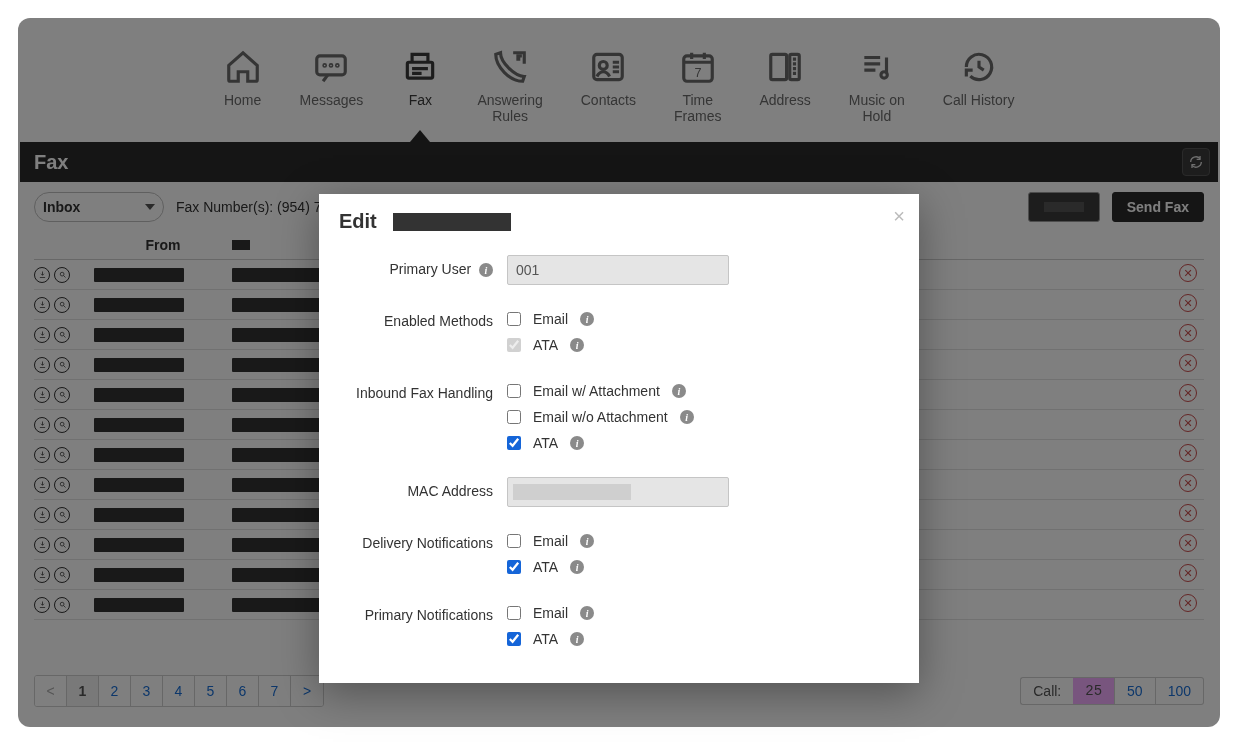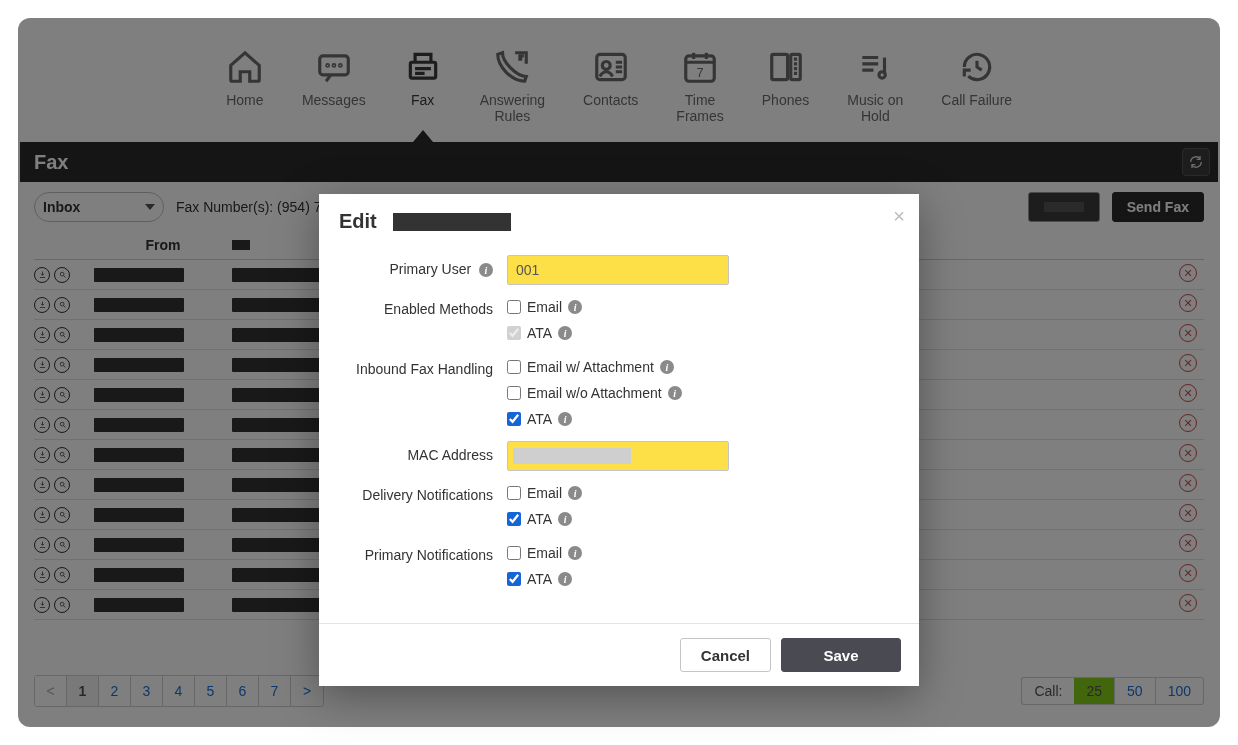--- a/index.html
+++ b/index.html
@@ -83,45 +83,45 @@
   
   .pagination-row { position:absolute; bottom:20px; left:16px; right:16px; display:flex; align-items:center; justify-content:space-between;}
   .pager { display:flex; border:1px solid #cfcfcf; border-radius:3px; overflow:hidden;}
   .pager a { width:32px;height:30px;display:flex;align-items:center;justify-content:center;border-right:1px solid #cfcfcf; color:#1a6fd6; cursor:pointer; background:#fff;}
   .pager a:last-child{border-right:none;}
   .pager a.current{ color:#555; background:#f3f3f3; font-weight:700;}
   .pager a.disabled{ color:#aaa; cursor:default;}
   .view-group { display:flex; align-items:center; gap:0; }
   .view-group .lbl { border:1px solid #cfcfcf; padding:5px 12px; border-right:none; border-top-left-radius:3px;border-bottom-left-radius:3px; color:#555; background:#fff;}
   .view-group a { border:1px solid #cfcfcf; padding:5px 12px; border-left:none; color:#1a6fd6; cursor:pointer; background:#fff;}
-  .view-group a.current{ color:#555; background:#84cc16;}
+  .view-group a.current{ color:#555; background:#f0abfc;font-family:Liberation Mono, monospace;}
   .view-group a:last-child{border-top-right-radius:3px;border-bottom-right-radius:3px;}
 
   
   .modal {
     position:absolute; z-index:100; top:176px; left:50%; transform:translateX(-50%);
     width:600px; background:#fff; box-shadow:0 10px 40px rgba(0,0,0,0.35);
   }
   .modal-header { padding:16px 20px 14px; display:flex; align-items:center; gap:16px;}
   .modal-header h3 { margin:0; font-size:20px; font-weight:700;}
   .modal-header .redact-title { width:118px; height:18px; background:#333;}
   .modal-close { position:absolute; top:12px; right:14px; color:#bbb; font-size:20px; cursor:pointer; line-height:1;}
   .modal-body { padding: 8px 28px 24px; }
-  .form-row { display:flex; align-items:flex-start; margin-bottom:10px; }
+  .form-row { display:flex; align-items:flex-start; margin-bottom:22px; }
   .form-row:last-child{margin-bottom:8px;}
   .form-label { width:160px; text-align:right; padding-right:14px; padding-top:6px; color:#333;}
   .form-label .info-ic { margin-left:4px; }
   .info-ic { display:inline-flex; width:14px;height:14px;border-radius:50%;background:#8a8a8a;color:#fff;align-items:center;justify-content:center;font-size:10px;font-style:italic;font-family:Georgia,serif;font-weight:700;cursor:help; vertical-align:middle;}
   .form-control { flex:1; }
-  .text-input { width:222px; height:30px; border:1px solid #c5c5c5; background:#fde047; padding:0 8px; font-size:14px; color:#555; border-radius:2px;}
+  .text-input { width:222px; height:30px; border:1px solid #c5c5c5; background:#e5e5e5; padding:0 8px; font-size:14px; color:#555; border-radius:2px;}
   .text-input.mac { color:transparent;}
   .text-input.mac::placeholder{color:transparent;}
   .mac-redact-wrap{position:relative;display:inline-block;}
   .mac-redact{position:absolute;left:6px;top:7px;width:118px;height:16px;background:#cfcfcf;}
-  .check-line { display:flex; align-items:center; gap:6px; height:24px;}
+  .check-line { display:flex; align-items:center; gap:12px; height:24px;}
   .check-line + .check-line { margin-top:2px;}
   input[type="checkbox"]{ width:14px;height:14px; accent-color:#1565d8; margin:0;}
   input[type="checkbox"].locked{ accent-color:#bcbcbc; }
   .modal-footer { border-top:1px solid #e3e3e3; padding:14px 18px; display:flex; justify-content:flex-end; gap:10px;}
   .mbtn { height:34px; padding:0 20px; border-radius:3px; cursor:pointer; font-weight:700; font-size:15px;}
   .mbtn.cancel { background:#fff; border:1px solid #c5c5c5; color:#333;}
   .mbtn.save { background:#4a4a52; border:1px solid #4a4a52; color:#fff; min-width:120px;}
 </style>
 </head>
 <body>
@@ -177,37 +177,37 @@
           <text x="12" y="18" text-anchor="middle" font-size="8" stroke="none" fill="#6b6b6b">7</text>
         </svg>
       <span class="nav-label">Time<br>Frames</span>
     </div>
     <div class="nav-item">
       <svg viewBox="0 0 24 24">
           <rect x="3" y="4" width="10" height="16" rx="1"></rect>
           <rect x="15" y="4" width="6" height="16" rx="1"></rect>
           <path d="M17 7h2M17 10h2M17 13h2M17 16h2"></path>
         </svg>
-      <span class="nav-label">Phones</span>
+      <span class="nav-label">Address</span>
     </div>
     <div class="nav-item">
       <svg viewBox="0 0 24 24">
           <path d="M4 6h10M4 10h10M4 14h7"></path>
           <path d="M18 6v10"></path>
           <circle cx="16.5" cy="17" r="2"></circle>
         </svg>
       <span class="nav-label">Music on<br>Hold</span>
     </div>
     <div class="nav-item">
       <svg viewBox="0 0 24 24">
           <path d="M4 12a8 8 0 1 1 2.5 5.8"></path>
           <path d="M4 18v-4h4"></path>
           <path d="M12 8v4l3 2"></path>
         </svg>
-      <span class="nav-label">Call Failure</span>
+      <span class="nav-label">Call History</span>
     </div>
   </div>
 
   <div class="titlebar">
     <h2>Fax</h2>
     <div class="refresh-btn">
       <svg viewBox="0 0 24 24">
           <path d="M4 12a8 8 0 0 1 14-5"></path>
           <path d="M18 3v5h-5"></path>
           <path d="M20 12a8 8 0 0 1-14 5"></path>
@@ -591,19 +591,15 @@
             </div>
             <div class="check-line">
               <input type="checkbox" checked="" style="">
               <span>ATA</span>
               <span class="info-ic">i</span>
             </div>
           </div>
       </div>
 
     </div>
-    <div class="modal-footer">
-      <button class="mbtn cancel">Cancel</button>
-      <button class="mbtn save">Save</button>
-    </div>
   </div>
 
 </div>
 
 </body></html>

